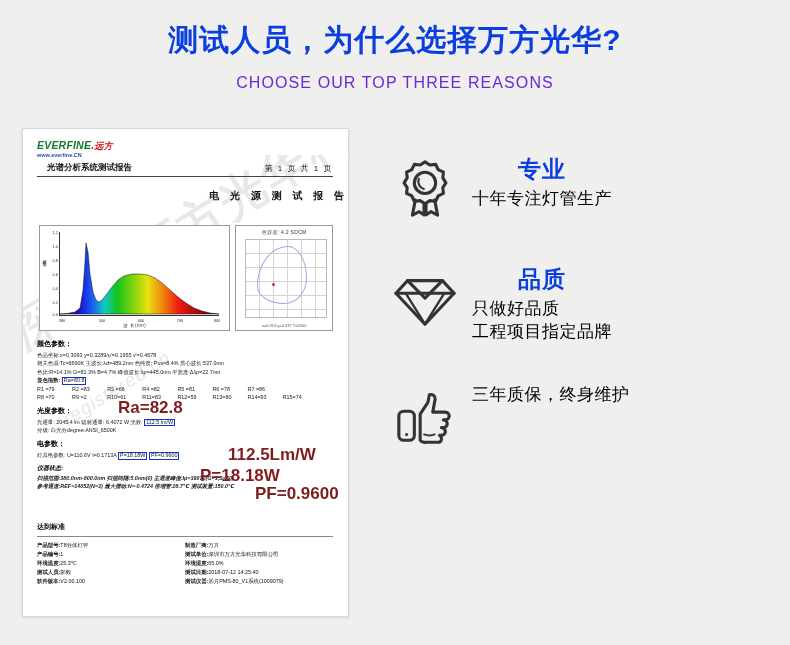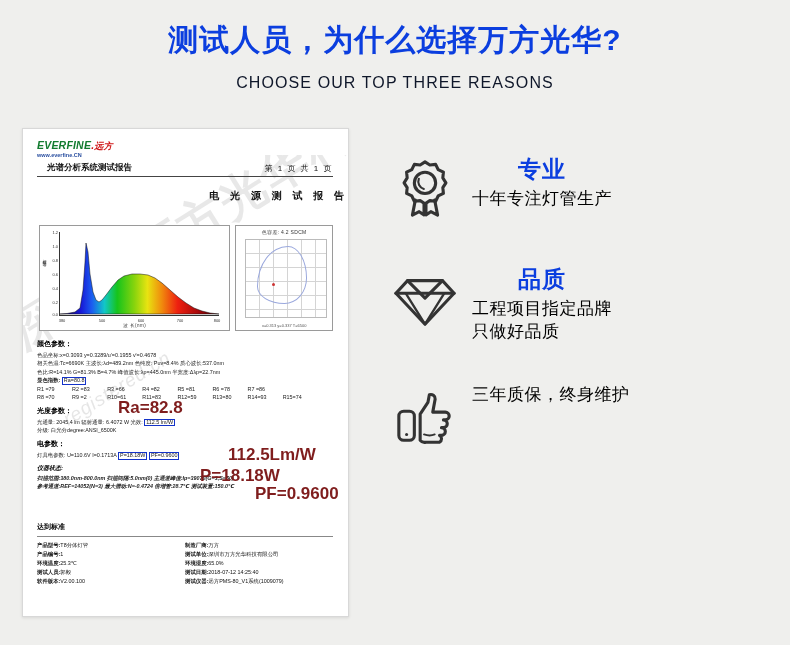--- a/index.html
+++ b/index.html
@@ -12,21 +12,21 @@
   }
   .page{position:relative;width:790px;height:645px;}
 
   
   .head-wrap{text-align:center;padding-top:22px;}
   .head-cn{
     font-size:30px;font-weight:bold;color:#0b3edf;
     letter-spacing:1px;line-height:1.2;margin:0;
   }
   .head-en{
-    font-size:16px;color:#0f172a;letter-spacing:1.1px;
+    font-size:16px;color:#6d28d9;letter-spacing:1.1px;
     margin:16px 0 0 0;font-weight:400;
   }
 
   
   .report{
     position:absolute;left:22px;top:128px;
     width:325px;height:487px;
     background:#ffffff;
     border:1px solid #d8d8d8;
     box-shadow:0 1px 3px rgba(0,0,0,.10);
@@ -328,22 +328,22 @@
         <svg width="62" height="62" viewBox="0 0 64 64" fill="none" stroke="#333333" stroke-width="3.2" stroke-linejoin="round" stroke-linecap="round">
           <path d="M14 13 h36 l12 13 -30 32 -30 -32 Z"></path>
           <path d="M2 26 h60"></path>
           <path d="M14 13 L32 31 L50 13"></path>
           <path d="M12 26 L32 58 L52 26" stroke-width="2.4"></path>
         </svg>
       </div>
       <div class="ftext">
         <div class="ftitle">品质</div>
         <div class="fdesc">
+          <div>只做好品质</div>
           <div>工程项目指定品牌</div>
-          <div>只做好品质</div>
         </div>
       </div>
     </div>
 
     <div class="feat">
       <div class="ficon">
         <svg width="62" height="62" viewBox="0 0 64 64" fill="none" stroke="#333333" stroke-width="3.2" stroke-linejoin="round" stroke-linecap="round">
           <rect x="5" y="26" width="16" height="30" rx="5"></rect>
           <circle cx="13" cy="50" r="1.6" fill="#333333" stroke="none"></circle>
           <path d="M27 56 V29 l8-12 1.5-8 a4.5 4.5 0 0 1 6 4.5 L40 27 h13 a4 4 0 0 1 0 8 h-2 a4 4 0 0 1 0 8 h-2 a4 4 0 0 1 0 8 h-2 a4 4 0 0 1 0 7 H33 a6 6 0 0 1 -6 -2 Z"></path>

